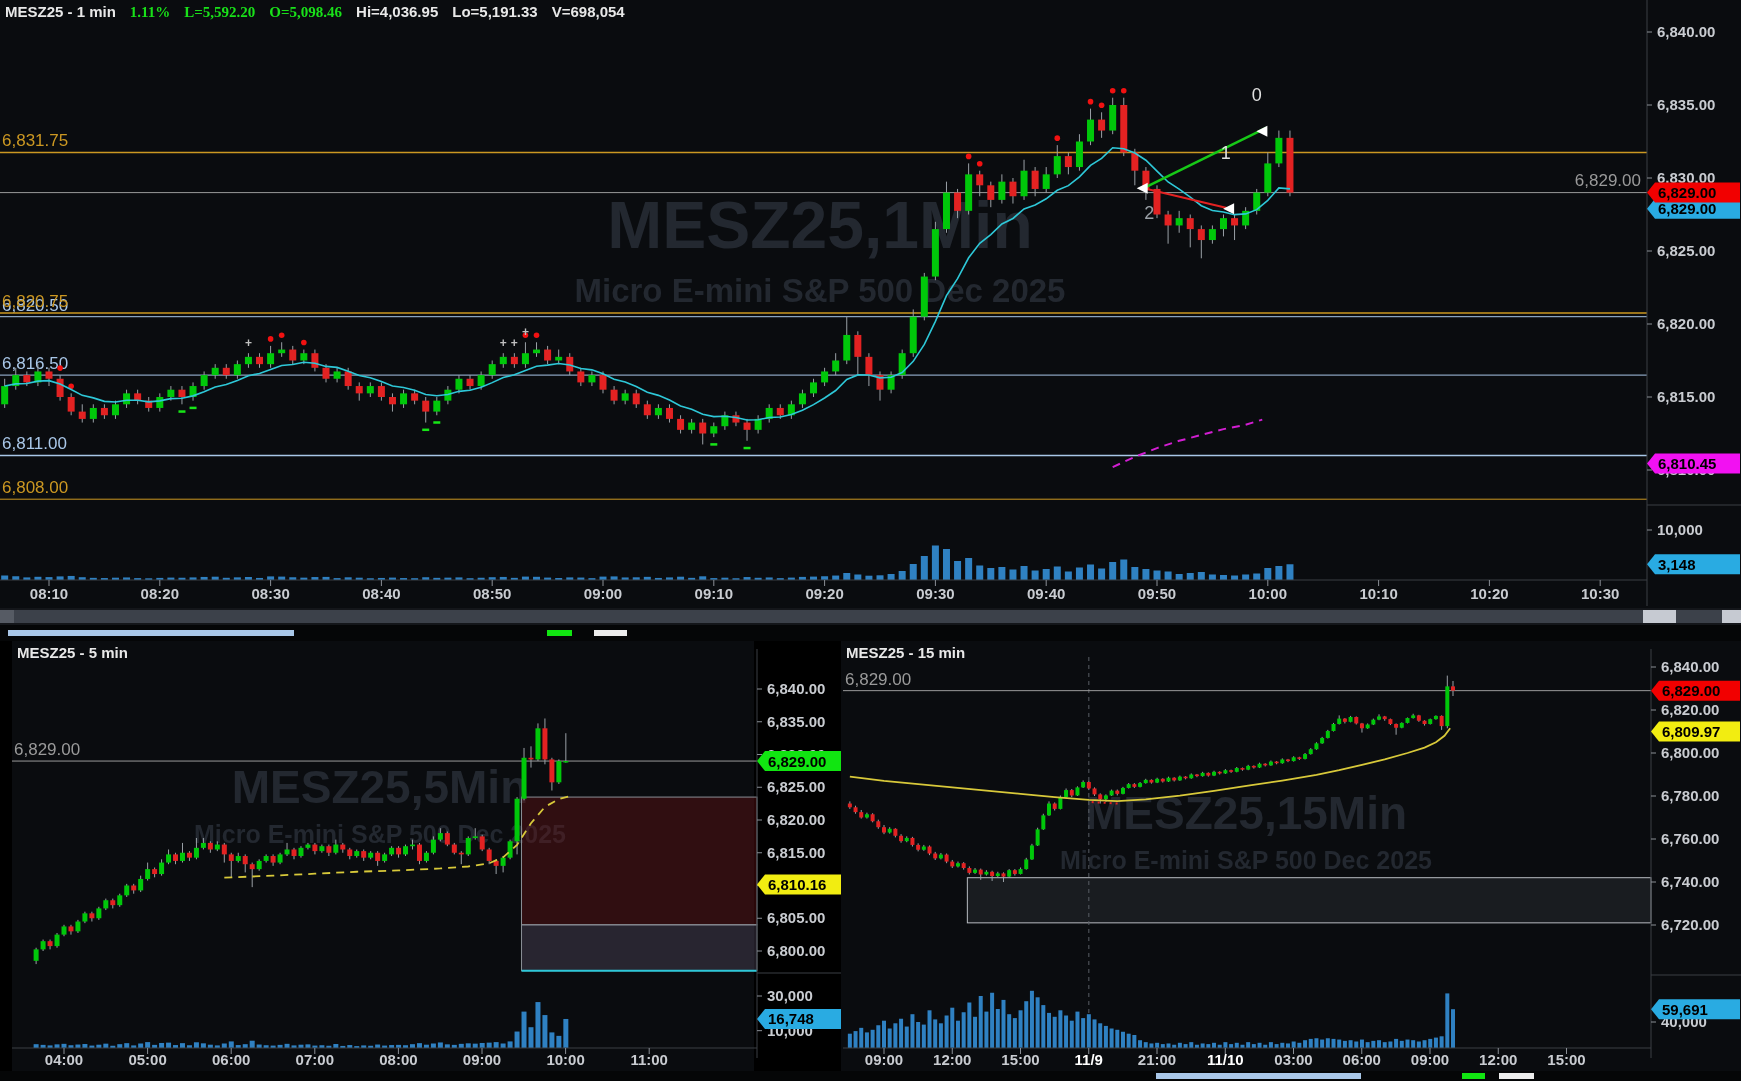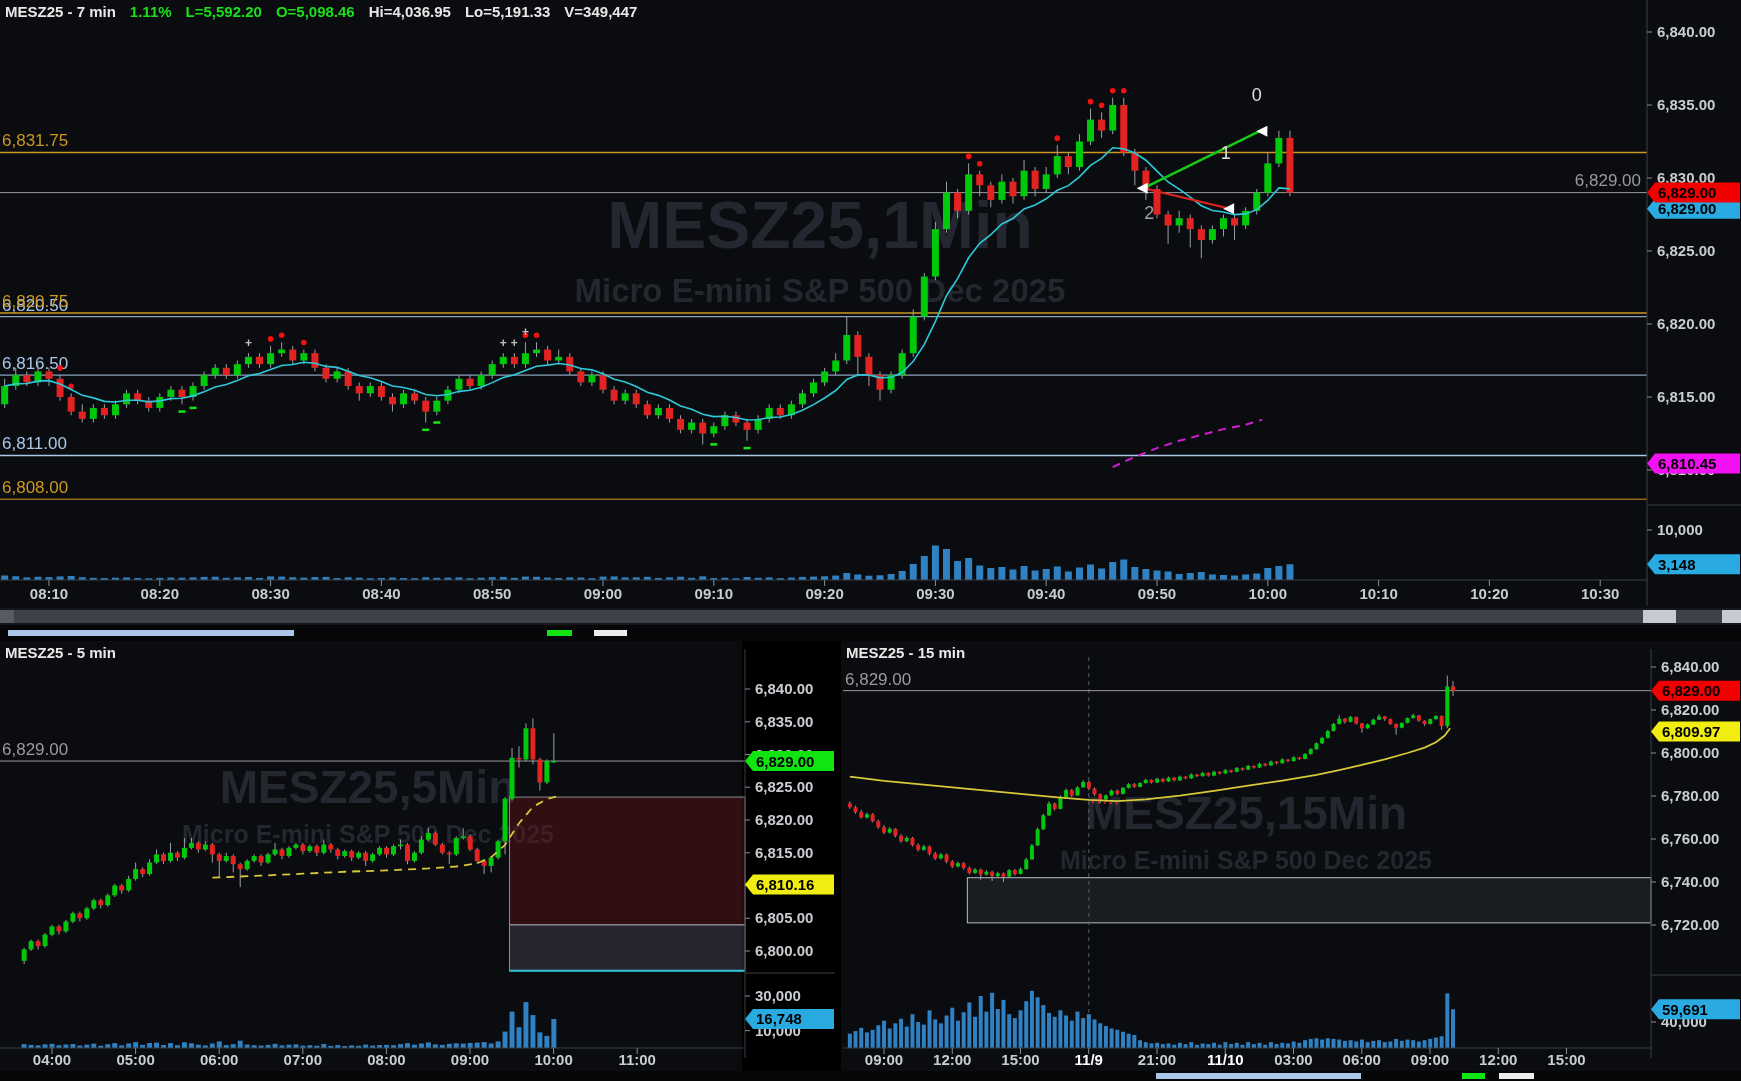--- a/index.html
+++ b/index.html
@@ -4,36 +4,36 @@
 <style>
   html,body{margin:0;padding:0;background:#000;}
   body{width:1741px;height:1081px;position:relative;overflow:hidden;
        font-family:"Liberation Sans",sans-serif;}
   .panel{position:absolute;background:#0a0c0f;}
   svg{display:block;}
   svg text{font-family:"Liberation Sans",sans-serif;}
   .hdr{position:absolute;top:3px;left:5px;font-size:15px;font-weight:bold;
        color:#e8e8e8;white-space:nowrap;z-index:5;}
   .hdr span{margin-right:14px;}
-  .grn{color:#19e019;}
+  .grn{color:#19e019;font-family:Liberation Serif, serif;}
   .scrollbar{position:absolute;left:0;top:608px;width:1741px;height:17px;
        background:#14161a;}
   .sb-track{position:absolute;left:0;top:2px;width:1741px;height:13px;background:#3c414a;}
   .sb-thumb{position:absolute;top:2px;height:13px;background:#c6cad2;}
   .divider{position:absolute;left:0;top:625px;width:1741px;height:16px;background:#050607;}
   .divbar{position:absolute;top:5px;height:6px;}
   .strip{position:absolute;left:0;top:1071px;width:1741px;height:10px;background:#050607;}
   .stripbar{position:absolute;top:2px;height:6px;}
 </style>
 </head>
 <body>
 
 <div class="panel" style="left:0;top:0;width:1741px;height:608px;">
   <div class="hdr">
-    <span>MESZ25 - 7 min</span><span class="grn">1.11%</span><span class="grn">L=5,592.20</span><span class="grn">O=5,098.46</span><span>Hi=4,036.95</span><span>Lo=5,191.33</span><span>V=349,447</span>
+    <span>MESZ25 - 1 min</span><span class="grn">1.11%</span><span class="grn">L=5,592.20</span><span class="grn">O=5,098.46</span><span>Hi=4,036.95</span><span>Lo=5,191.33</span><span>V=698,054</span>
   </div>
   <svg id="svg-m1" width="1741" height="608" viewBox="0 0 1741 608">
       <g>
         <text x="820" y="248" fill="#232830" font-size="66" text-anchor="middle" font-weight="bold">MESZ25,1Min</text>
         <text x="820" y="302" fill="#232830" font-size="33" text-anchor="middle" font-weight="bold">Micro E-mini S&amp;P 500 Dec 2025</text>
       </g>
       <g>
         <line x1="0" y1="152.45" x2="1647" y2="152.45" stroke="#cc9822" stroke-width="1.5"></line>
         <text x="2" y="146.45" fill="#cc9822" font-size="17" text-anchor="start" font-weight="normal">6,831.75</text>
         <line x1="0" y1="192.6" x2="1647" y2="192.6" stroke="#9a9a9a" stroke-width="1"></line>
@@ -520,21 +520,21 @@
   <div class="sb-thumb" id="sb-thumb" style="left: 1643px; width: 33px;"></div>
   <div class="sb-thumb" id="sb-right" style="left: 1722px; width: 19px;"></div>
 </div>
 
 <div class="divider" id="divider-top">
     <div class="divbar" style="left: 8px; width: 286px; background: rgb(169, 199, 232);"></div>
     <div class="divbar" style="left: 547px; width: 25px; background: rgb(17, 229, 17);"></div>
     <div class="divbar" style="left: 594px; width: 33px; background: rgb(236, 236, 236);"></div>
   </div>
 
-<div class="panel" style="left:0;top:641px;width:742px;height:430px;">
+<div class="panel" style="left:12px;top:641px;width:742px;height:430px;">
   <div class="hdr">
     <span>MESZ25 - 5 min</span>
   </div>
   <svg id="svg-m5" width="835" height="430" viewBox="0 0 835 430">
       <g>
         <text x="368" y="162" fill="#232830" font-size="46" text-anchor="middle" font-weight="bold">MESZ25,5Min</text>
         <text x="368" y="202" fill="#232830" font-size="25" text-anchor="middle" font-weight="bold">Micro E-mini S&amp;P 500 Dec 2025</text>
       </g>
       <g>
         <rect x="509.52" y="156.075" width="235.48000000000002" height="127.72499999999997" fill="rgba(110,18,22,0.38)" stroke="#8a8f96" stroke-width="1"></rect>

